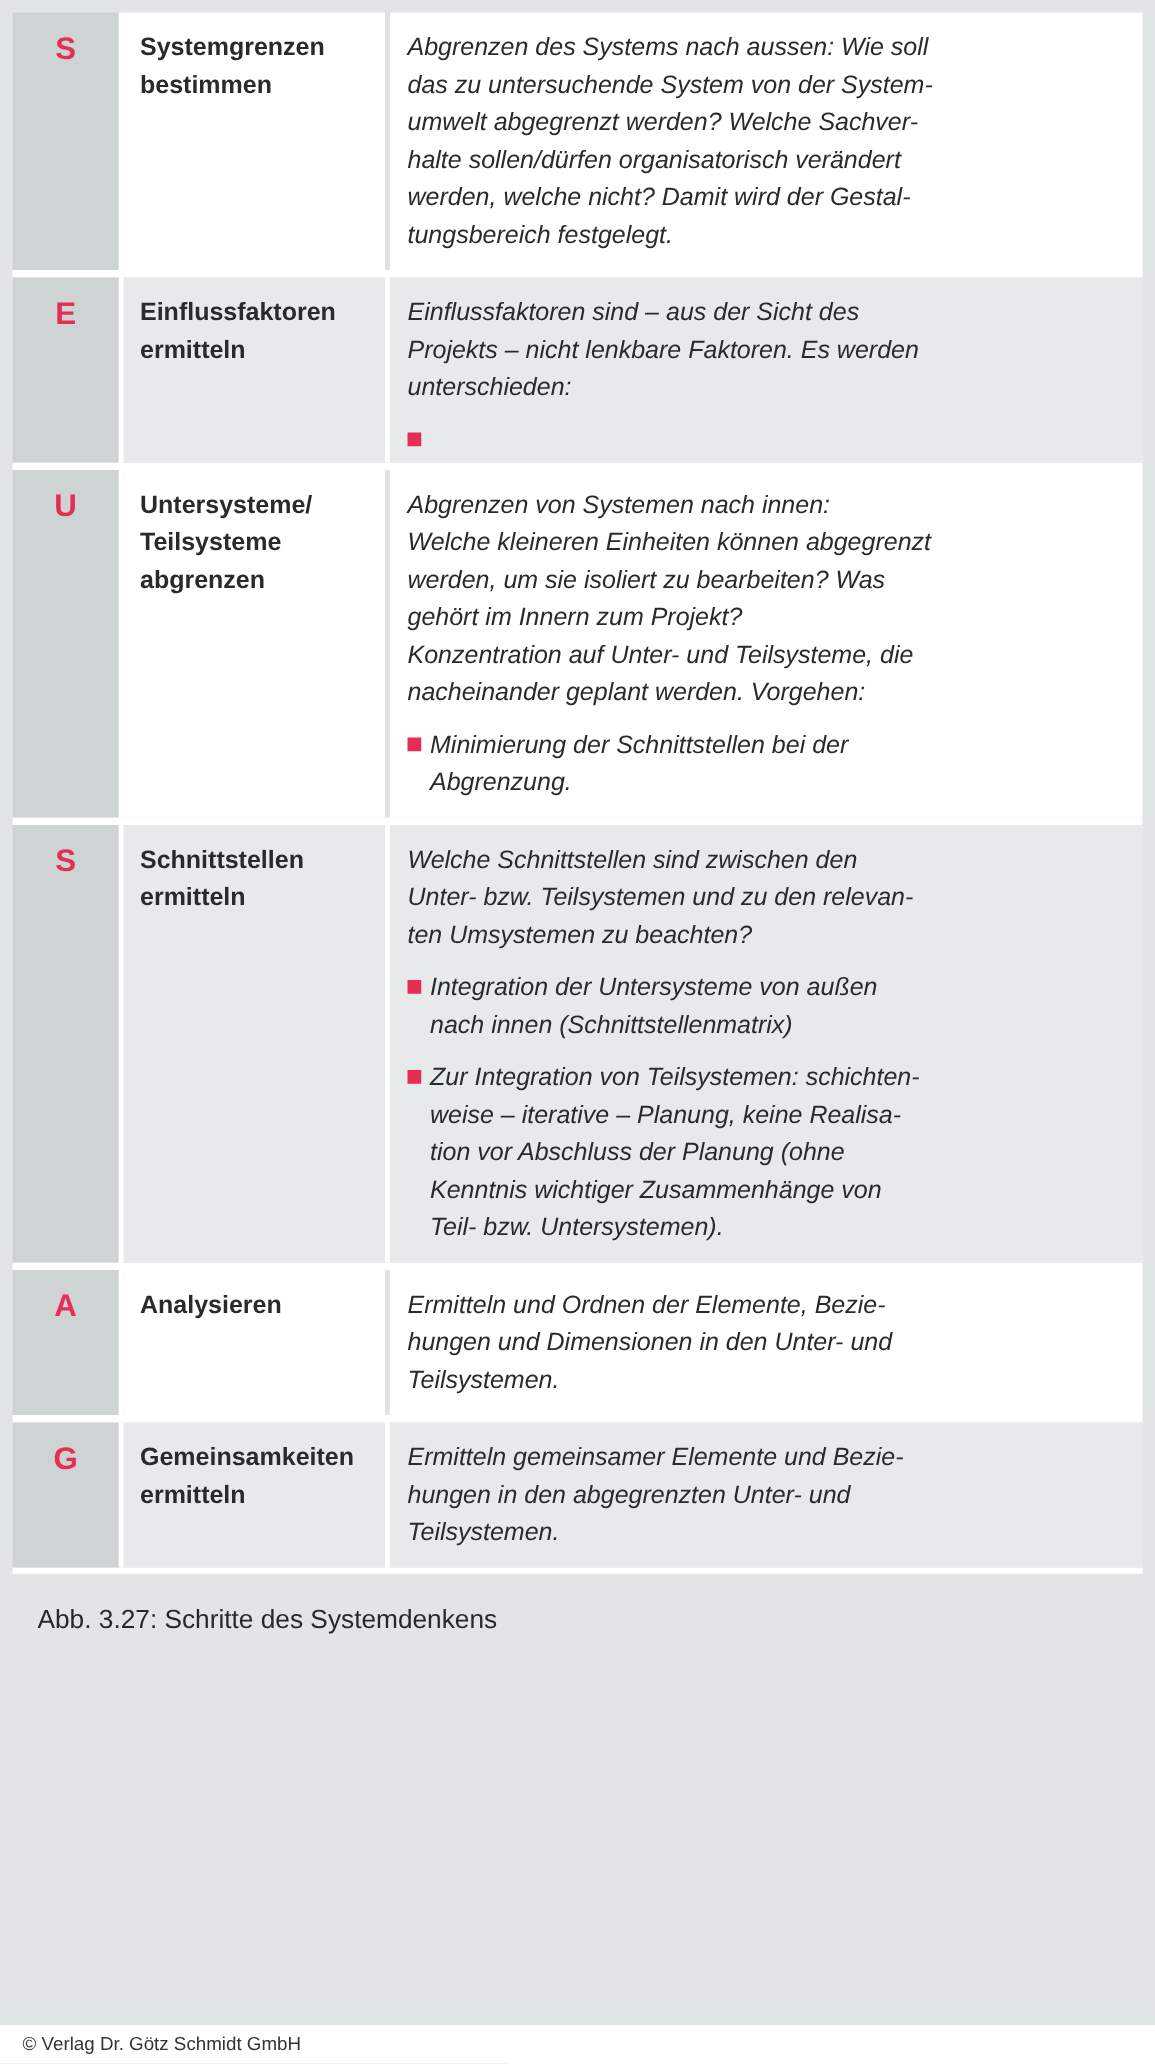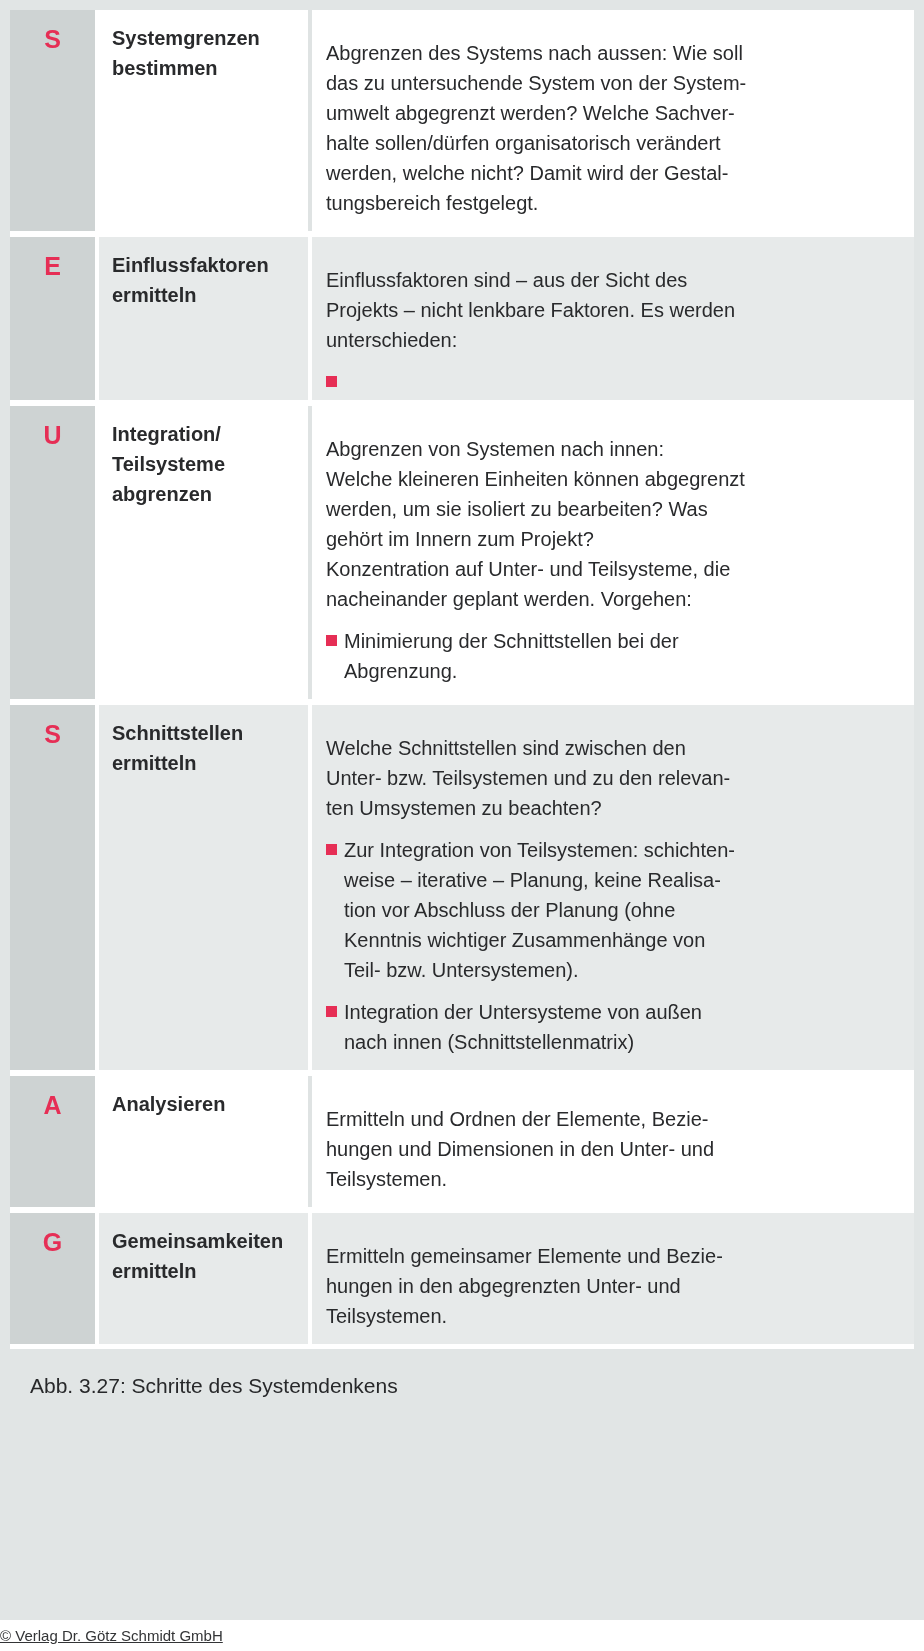--- a/index.html
+++ b/index.html
@@ -35,21 +35,21 @@
   .row.white .g2 { background: #dfe3e3; }
   .row.gray  .g1, .row.gray .g2 { background: #ffffff; }
   .cell-title, .cell-desc { font-size: 20px; line-height: 30px; }
   .row.white .cell-title, .row.white .cell-desc { background: var(--row-white, #ffffff); }
   .row.gray  .cell-title, .row.gray  .cell-desc { background: var(--row-gray, #e7eaea); }
   .cell-title {
     padding: 13px 8px 13px 13px;
     white-space: pre-line;
     font-weight: bold;
   }
-  .cell-desc { padding: 28px 14px 13px 14px; }
+  .cell-desc { padding: 13px 14px 13px 14px; font-style: italic; }
   .block { white-space: pre-line; }
   .block + .block { margin-top: 12px; }
   .block.bullet { display: flex; }
   .bullet-square {
     flex: 0 0 auto;
     width: 11px; height: 11px;
     background: var(--accent, #e62e55);
     margin: 9px 7px 0 0;
   }
   .figure-caption {
@@ -58,23 +58,23 @@
     line-height: 26px;
     color: #27282a;
   }
   .footer-strip {
     position: absolute;
     left: 0; right: 0; bottom: 0;
     height: 31px;
     background: #ffffff;
     display: flex;
     align-items: center;
+    padding-left: 18px;
     font-size: 15px;
     color: #333436;
-    text-decoration: underline;
   }
 </style>
 </head>
 <body>
 
 <div class="page">
   <div class="steps-table" id="steps-table">
       <div class="row white">
         <div class="cell-letter">S</div>
         <div class="g1"></div>
@@ -99,21 +99,21 @@
         <div class="cell-desc">
           <div class="block text">Einflussfaktoren sind – aus der Sicht des
 Projekts – nicht lenkbare Faktoren. Es werden
 unterschieden:</div>
           <div class="block bullet"><span class="bullet-square"></span></div>
         </div>
       </div>
       <div class="row white">
         <div class="cell-letter">U</div>
         <div class="g1"></div>
-        <div class="cell-title">Integration/
+        <div class="cell-title">Untersysteme/
 Teilsysteme
 abgrenzen</div>
         <div class="g2"></div>
         <div class="cell-desc">
           <div class="block text">Abgrenzen von Systemen nach innen:
 Welche kleineren Einheiten können abgegrenzt
 werden, um sie isoliert zu bearbeiten? Was
 gehört im Innern zum Projekt?
 Konzentration auf Unter- und Teilsysteme, die
 nacheinander geplant werden. Vorgehen:</div>
@@ -124,27 +124,27 @@
       <div class="row gray">
         <div class="cell-letter">S</div>
         <div class="g1"></div>
         <div class="cell-title">Schnittstellen
 ermitteln</div>
         <div class="g2"></div>
         <div class="cell-desc">
           <div class="block text">Welche Schnittstellen sind zwischen den
 Unter- bzw. Teilsystemen und zu den relevan-
 ten Umsystemen zu beachten?</div>
+          <div class="block bullet"><span class="bullet-square"></span><div>Integration der Untersysteme von außen
+nach innen (Schnittstellenmatrix)</div></div>
           <div class="block bullet"><span class="bullet-square"></span><div>Zur Integration von Teilsystemen: schichten-
 weise – iterative – Planung, keine Realisa-
 tion vor Abschluss der Planung (ohne
 Kenntnis wichtiger Zusammenhänge von
 Teil- bzw. Untersystemen).</div></div>
-          <div class="block bullet"><span class="bullet-square"></span><div>Integration der Untersysteme von außen
-nach innen (Schnittstellenmatrix)</div></div>
         </div>
       </div>
       <div class="row white">
         <div class="cell-letter">A</div>
         <div class="g1"></div>
         <div class="cell-title">Analysieren</div>
         <div class="g2"></div>
         <div class="cell-desc">
           <div class="block text">Ermitteln und Ordnen der Elemente, Bezie-
 hungen und Dimensionen in den Unter- und

